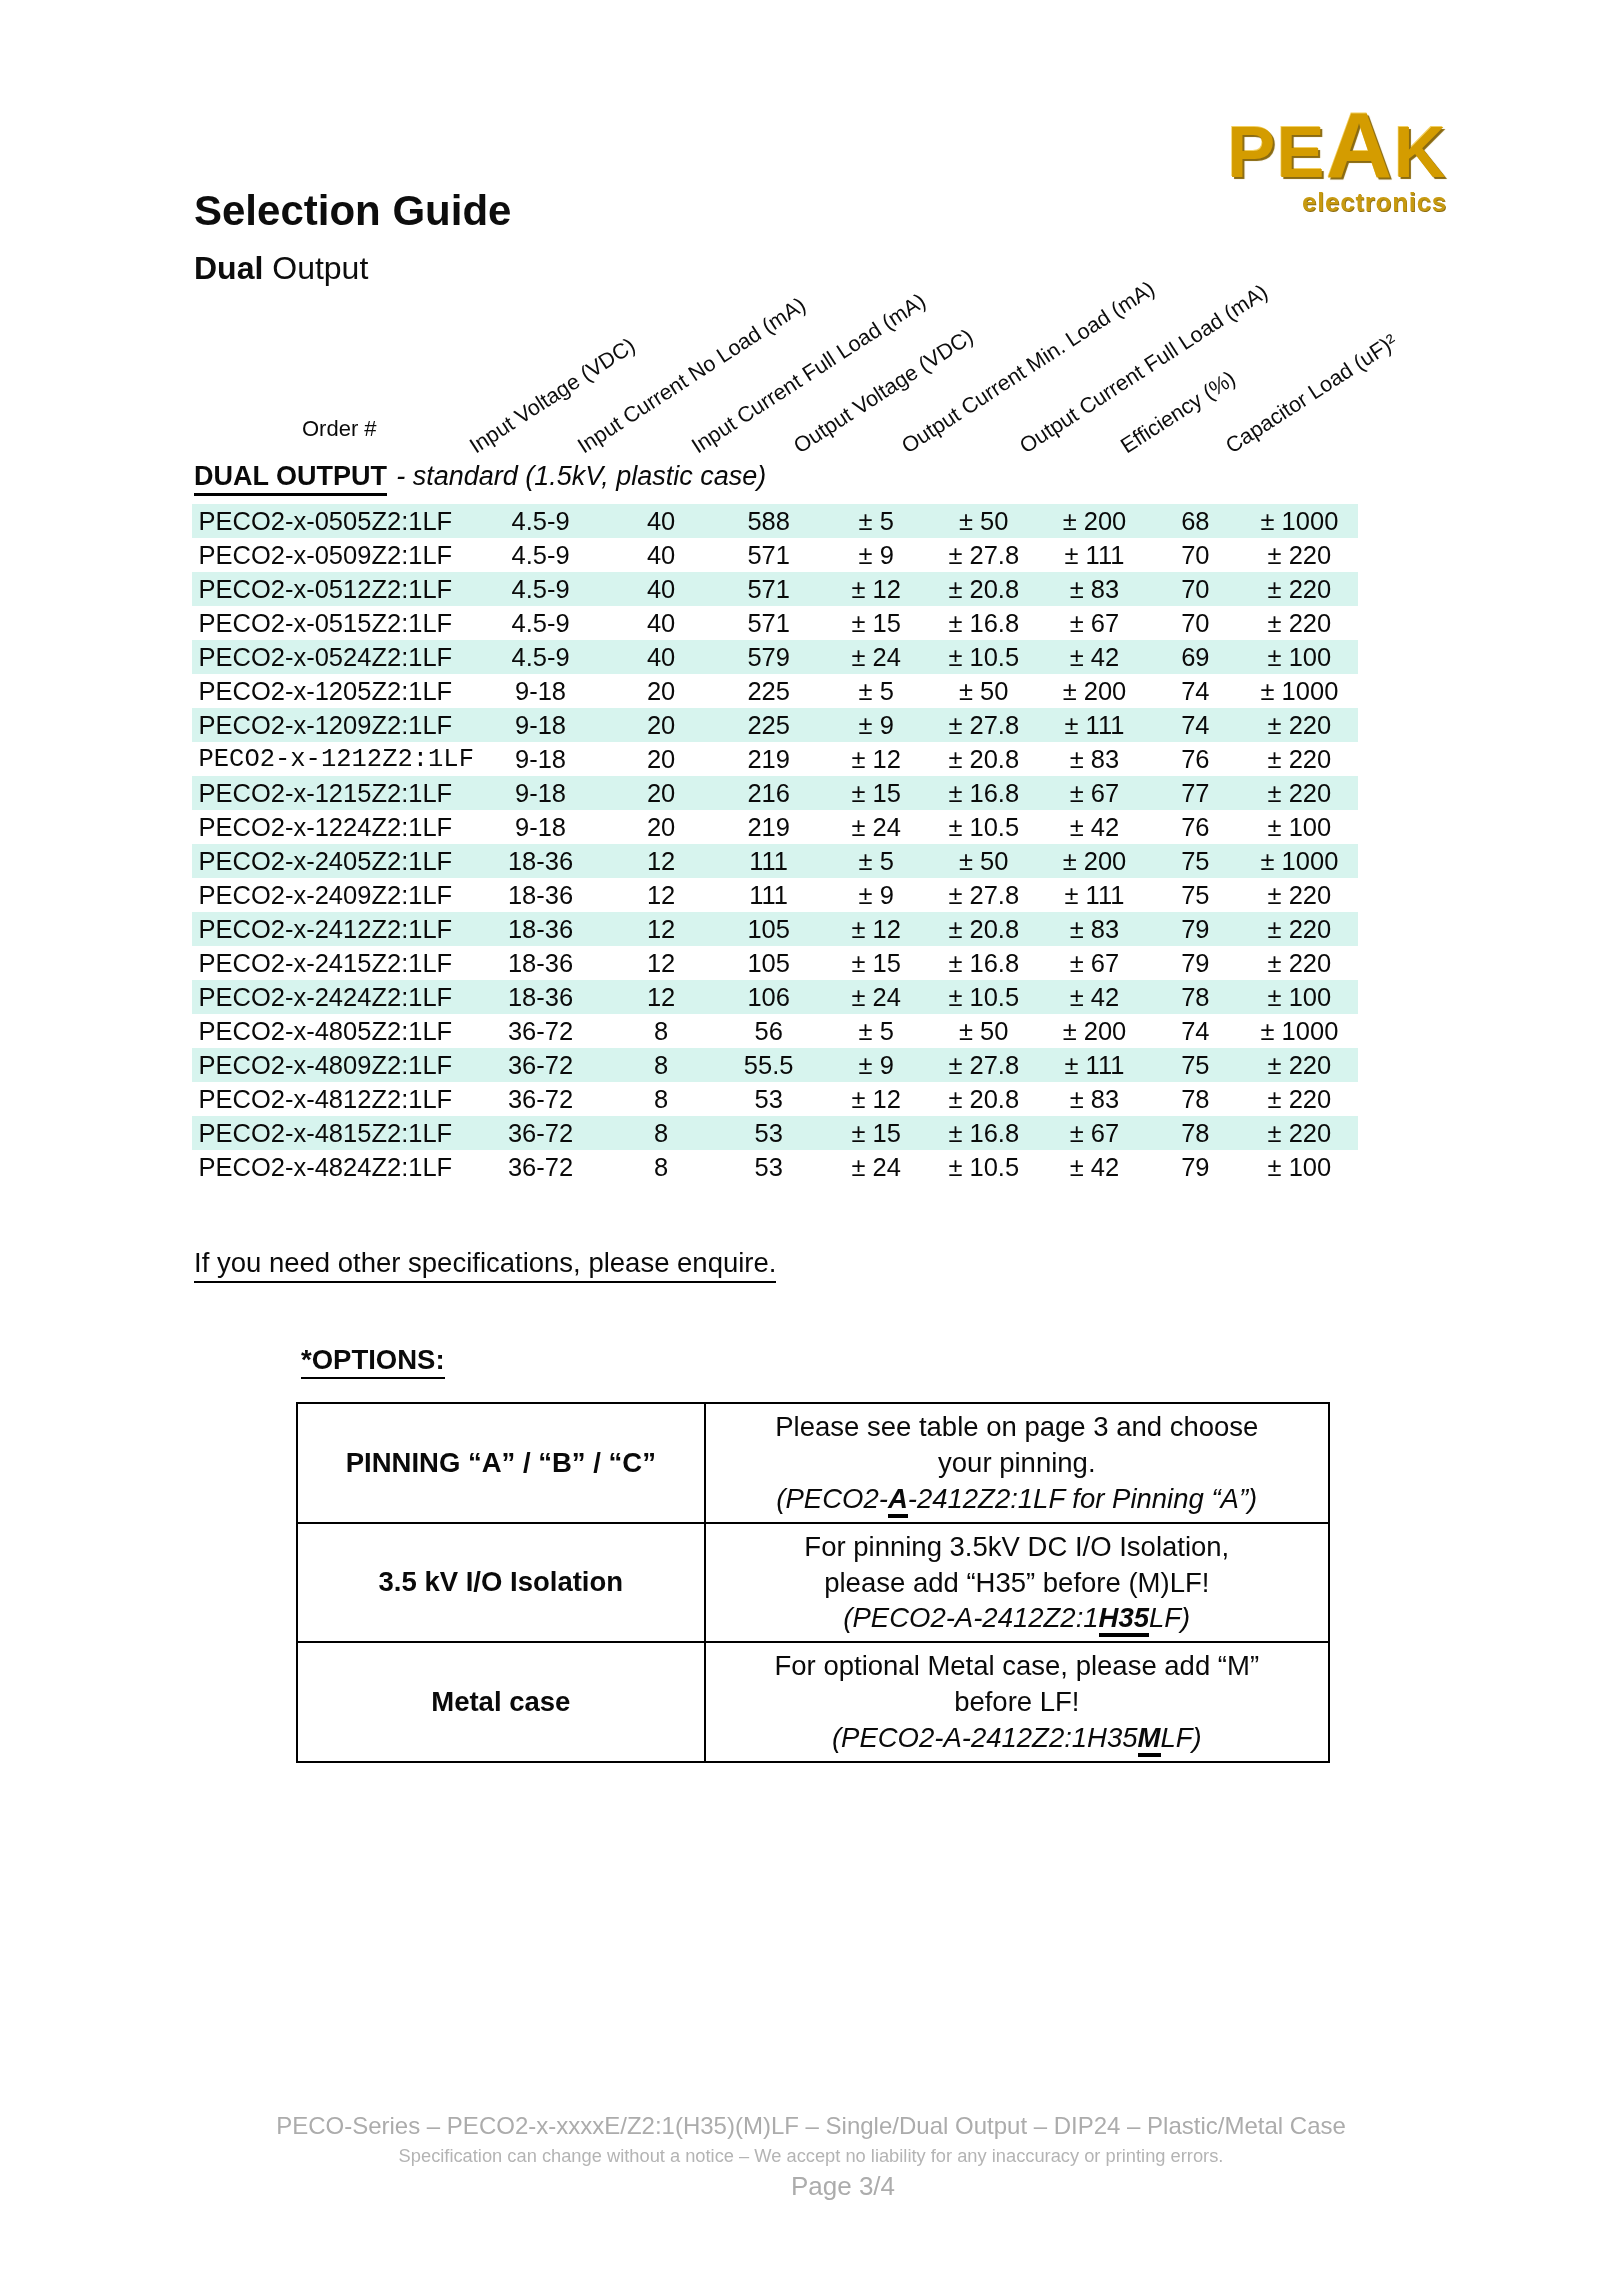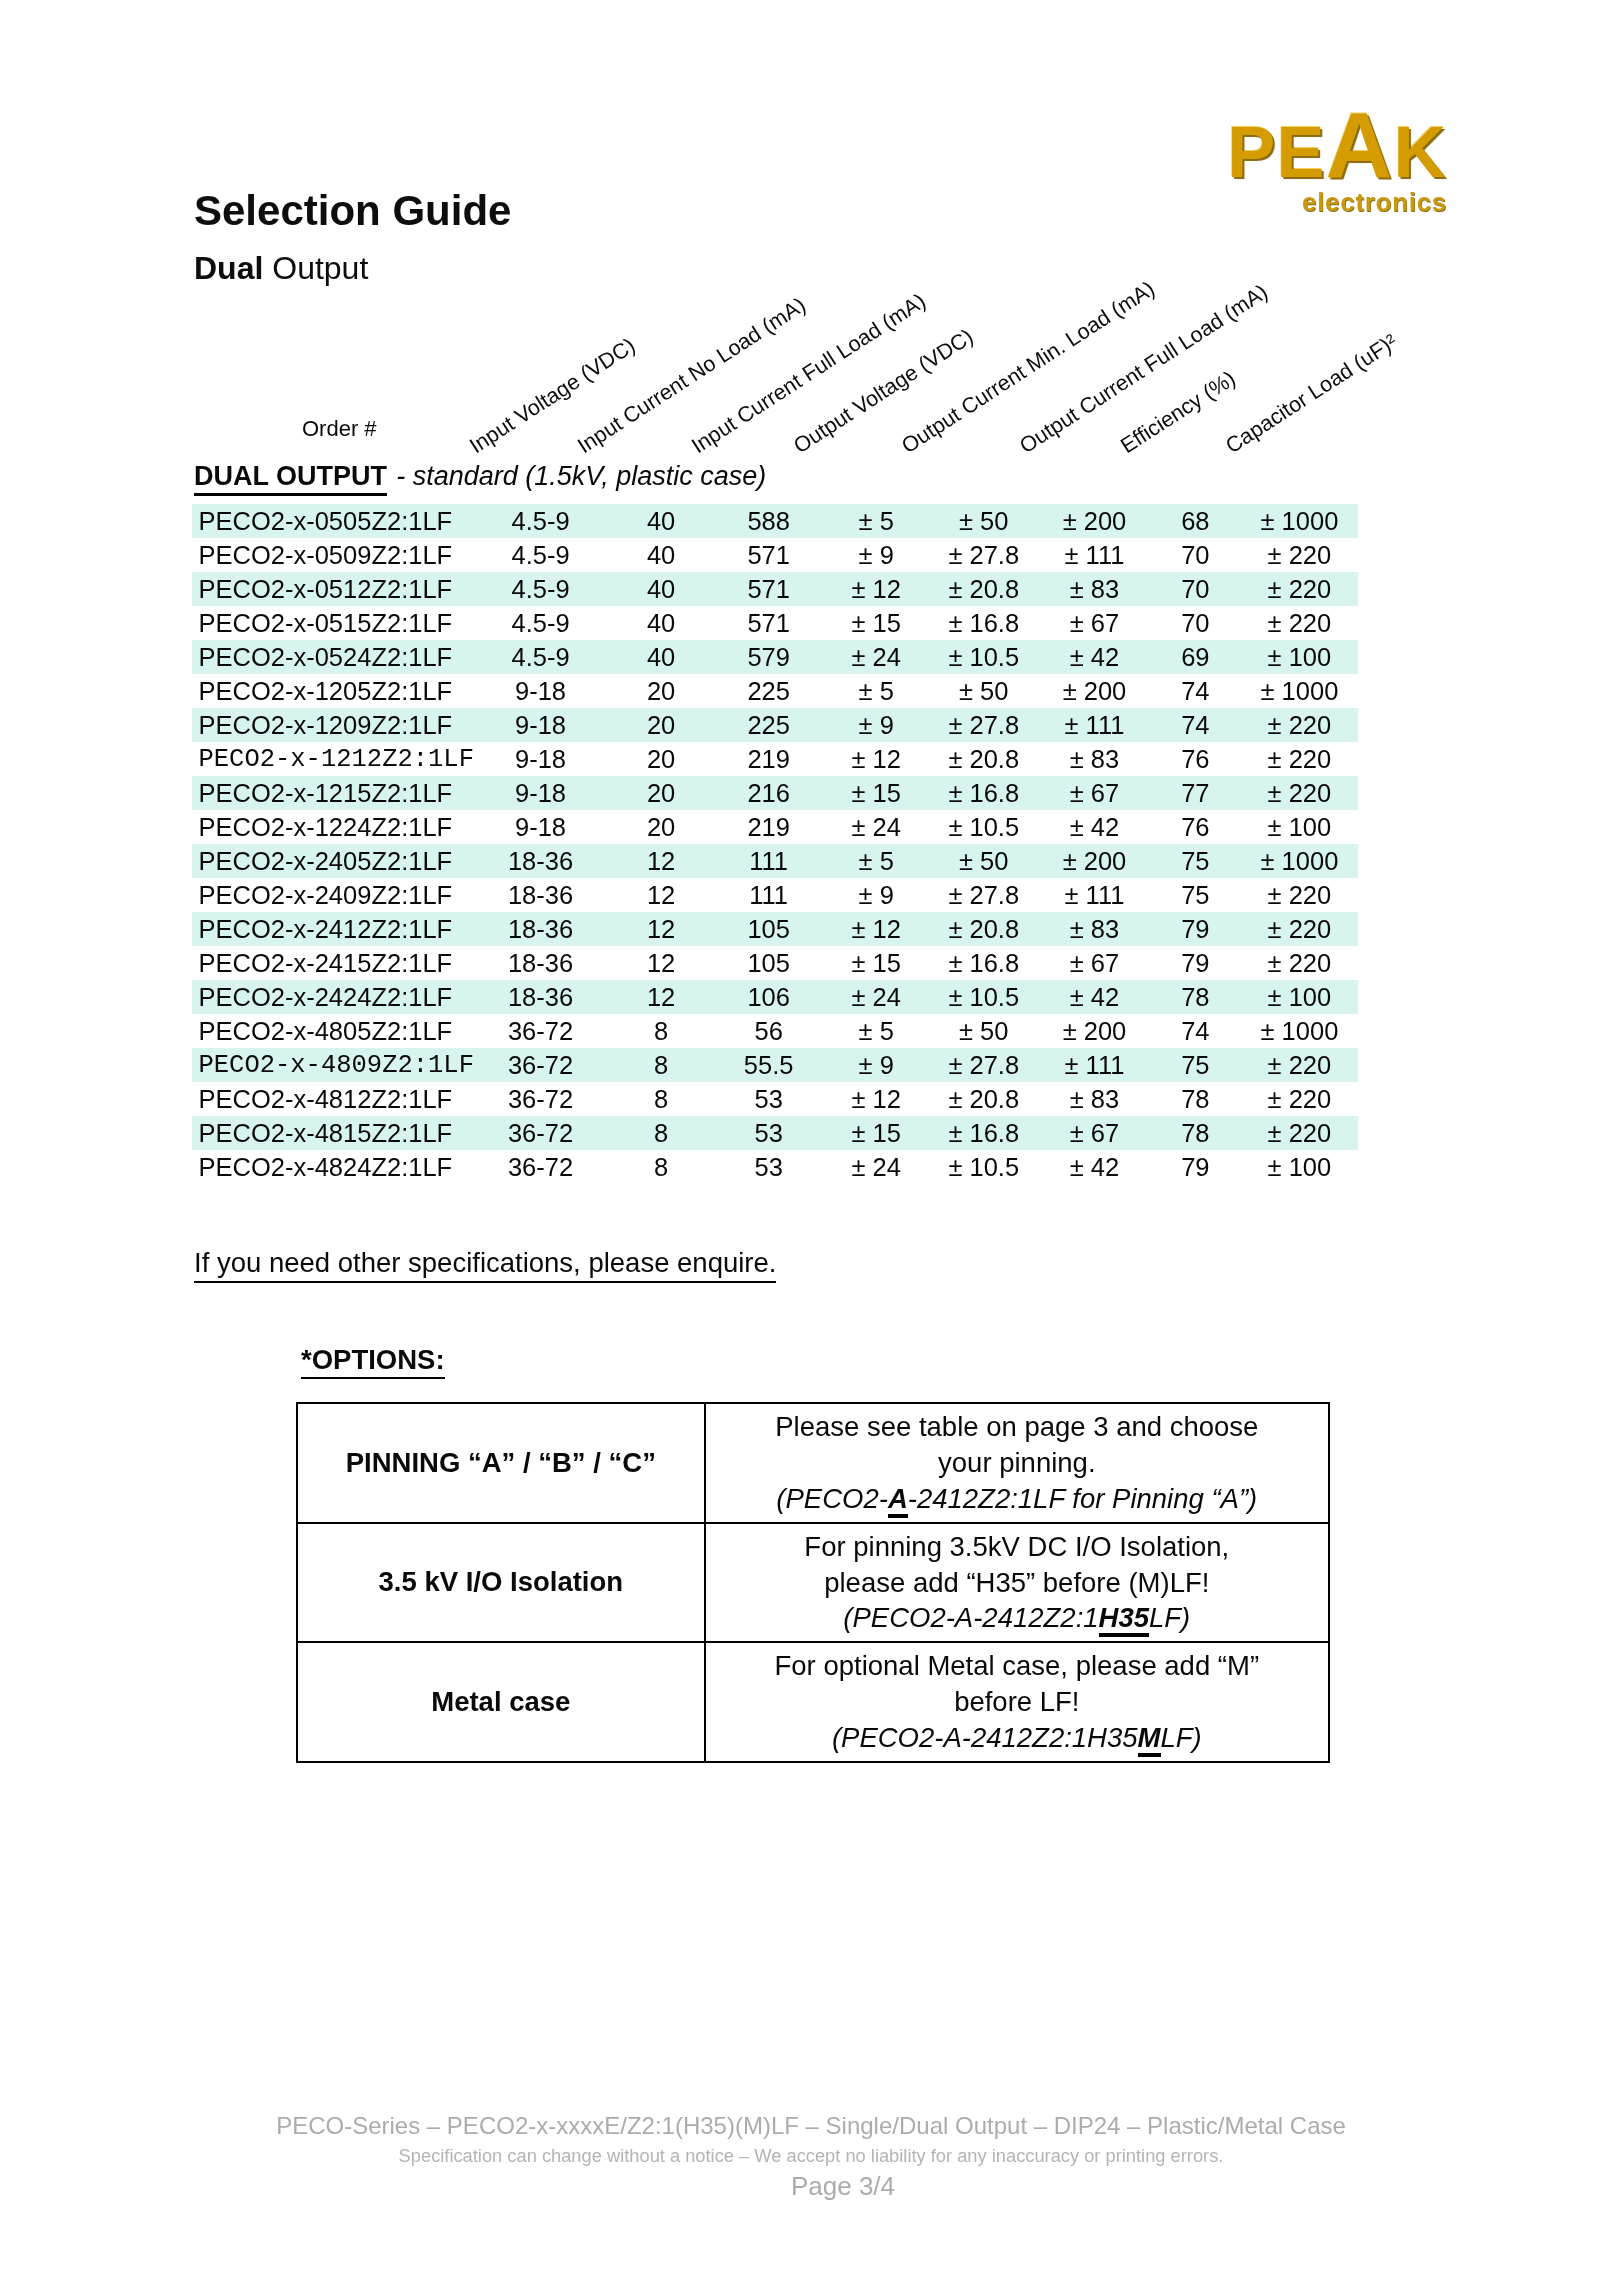--- a/index.html
+++ b/index.html
@@ -264,21 +264,21 @@
           <td style="width: 11.8%;">36-72</td>
           <td style="width: 9%;">8</td>
           <td style="width: 9.55%;">56</td>
           <td style="width: 9%;">± 5</td>
           <td style="width: 9.55%;">± 50</td>
           <td style="width: 9.55%;">± 200</td>
           <td style="width: 7.85%;">74</td>
           <td style="width: 10.1%;">± 1000</td>
         </tr>
         <tr class="hl">
-          <td class="part" style="width: 23.6%; font-family: Liberation Mono, monospace;">PECO2-x-4809Z2:1LF</td>
+          <td class="part" style="width: 23.6%;">PECO2-x-4809Z2:1LF</td>
           <td style="width: 11.8%;">36-72</td>
           <td style="width: 9%;">8</td>
           <td style="width: 9.55%;">55.5</td>
           <td style="width: 9%;">± 9</td>
           <td style="width: 9.55%;">± 27.8</td>
           <td style="width: 9.55%;">± 111</td>
           <td style="width: 7.85%;">75</td>
           <td style="width: 10.1%;">± 220</td>
         </tr>
         <tr>

